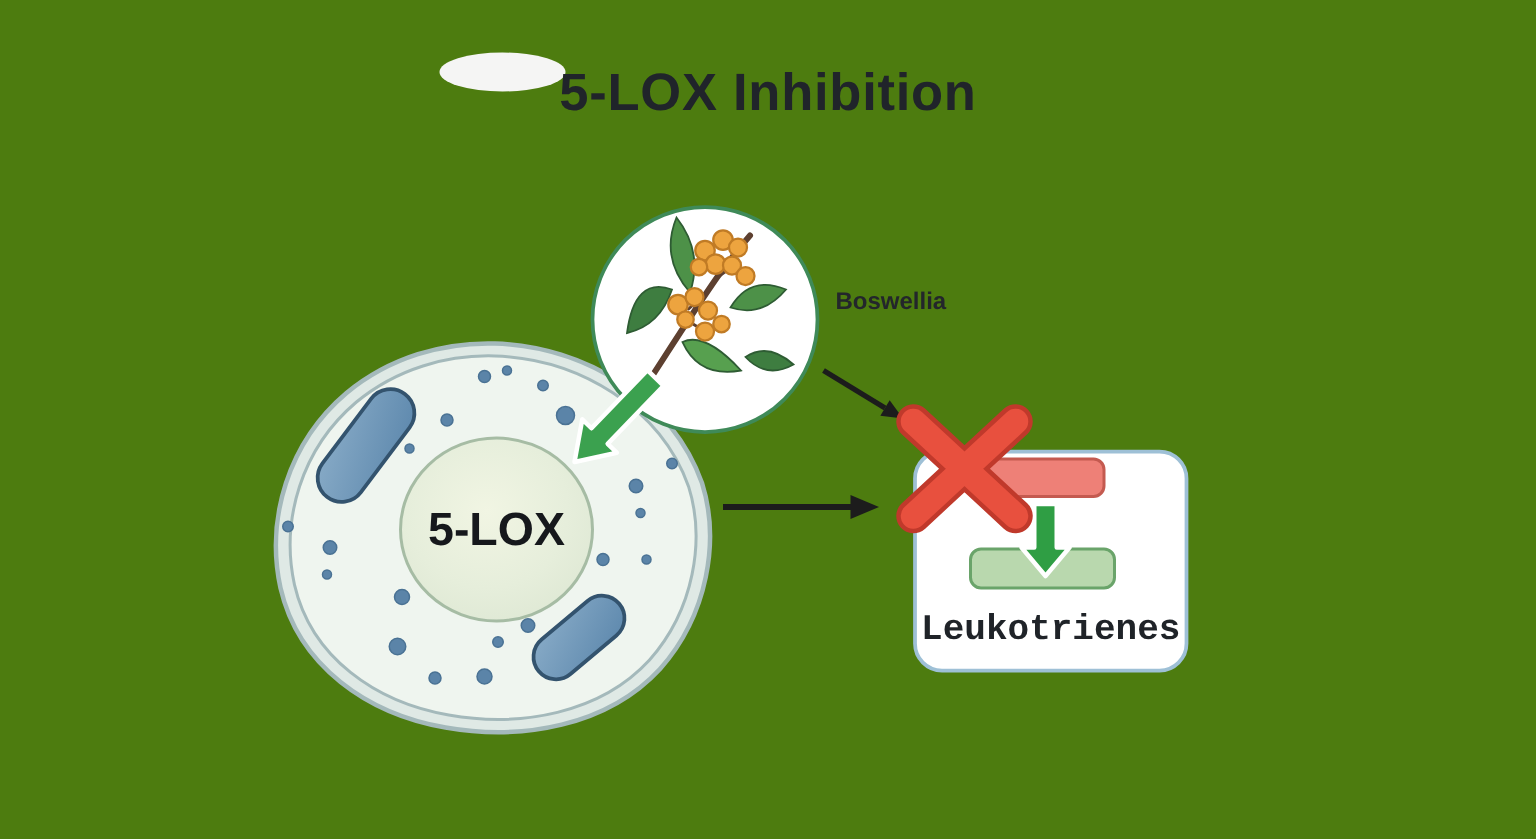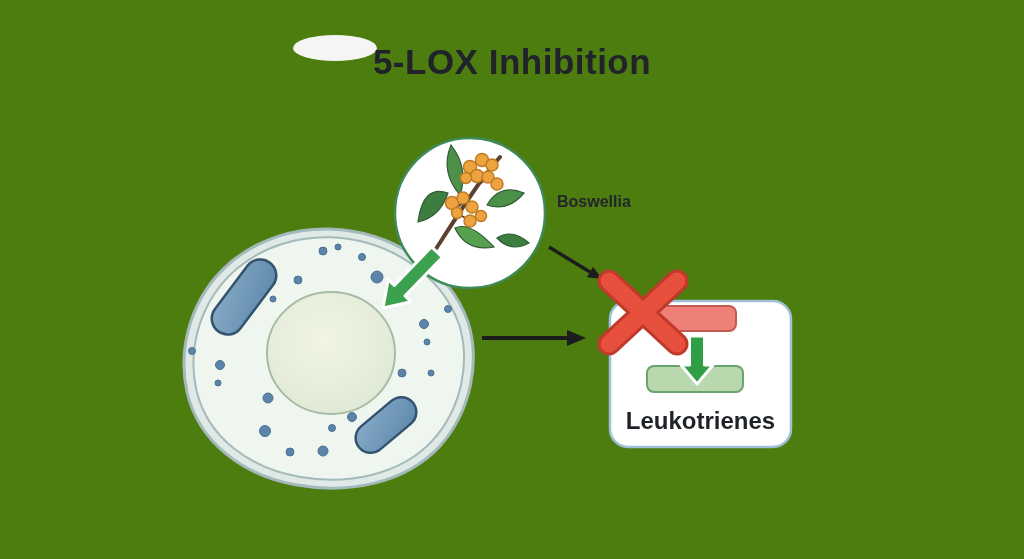--- a/index.html
+++ b/index.html
@@ -37,20 +37,21 @@
     font-size: 31px;
     font-weight: 700;
     color: #16181c;
   }
   .leukotrienes-label {
     left: 610px; top: 407px; width: 181px;
     text-align: center;
     font-size: 24px;
     font-weight: 600;
     color: #1f2328;
+    font-family: Liberation Mono, monospace;
   }
 </style>
 </head>
 <body>
 
 <div class="canvas">
 
   <svg width="1024" height="559" viewBox="0 0 1024 559">
     <defs>
       <radialGradient id="nucGrad" cx="45%" cy="40%" r="70%">
@@ -160,14 +161,15 @@
     </g>
 
     <g stroke-linecap="round" fill="none">
       <path d="M 609,281 L 677,344 M 677,281 L 609,344" stroke="#c0392b" stroke-width="23"></path>
       <path d="M 609,281 L 677,344 M 677,281 L 609,344" stroke="#e8503e" stroke-width="17"></path>
     </g>
   </svg>
 
   <div class="overlay-label title">5-LOX Inhibition</div>
   <div class="overlay-label boswellia-label">Boswellia</div>
+  <div class="overlay-label nucleus-label">5-LOX</div>
   <div class="overlay-label leukotrienes-label">Leukotrienes</div>
 </div>
 
 </body></html>

